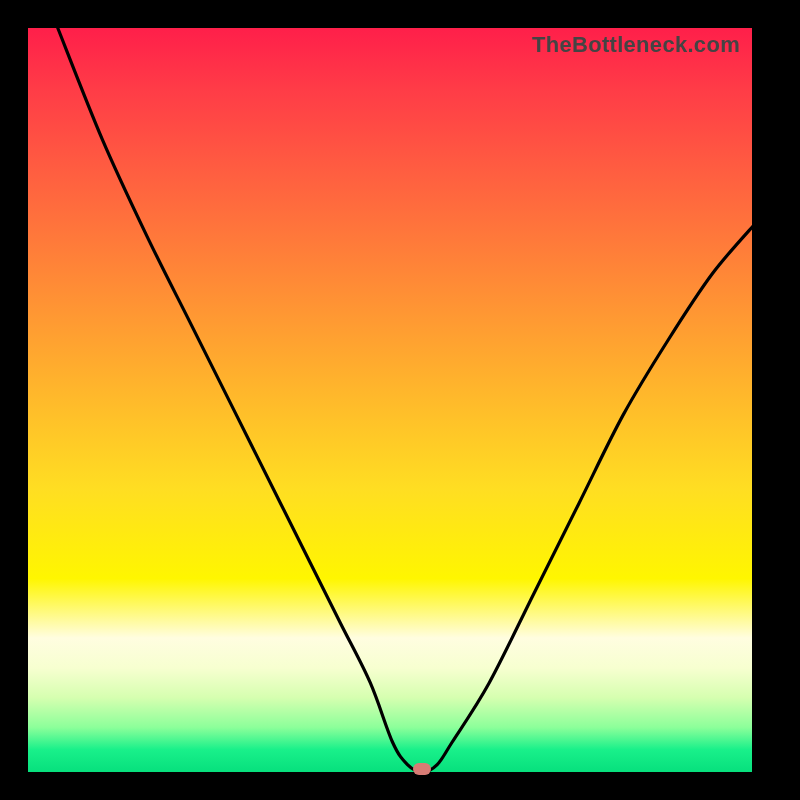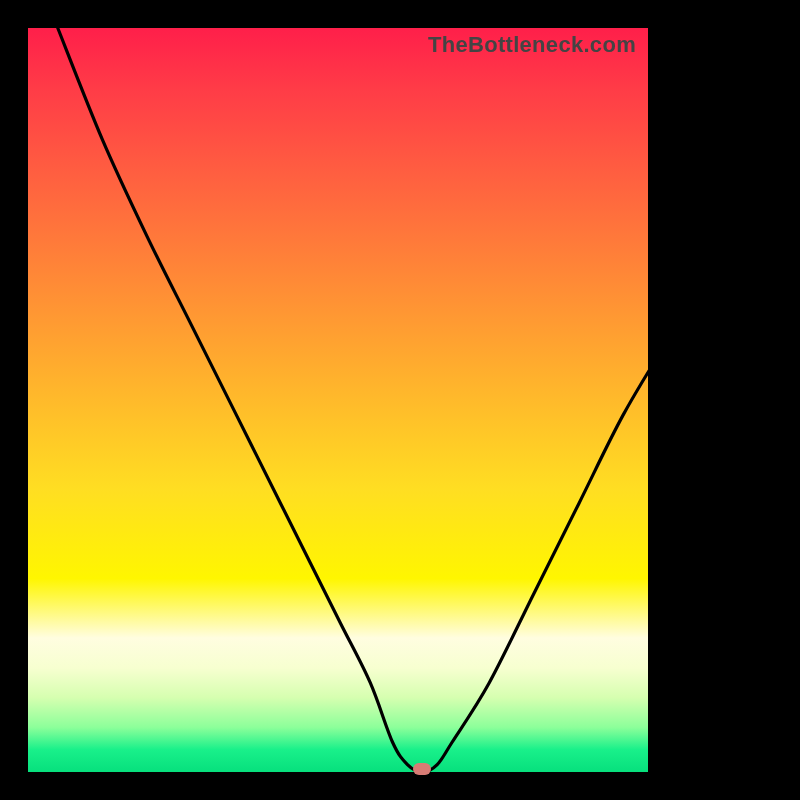--- a/index.html
+++ b/index.html
@@ -13,21 +13,21 @@
   .frame {
     position: relative;
     width: 800px;
     height: 800px;
     background: #000;
   }
   .plot-area {
     position: absolute;
     left: 28px;
     top: 28px;
-    width: 620px;
+    width: 724px;
     height: 744px;
     
     background: linear-gradient(
       to bottom,
       #ff1f4a 0%,
       #ff3b47 8%,
       #ff6040 20%,
       #ff8a36 34%,
       #ffb42c 48%,
       #ffde22 62%,

